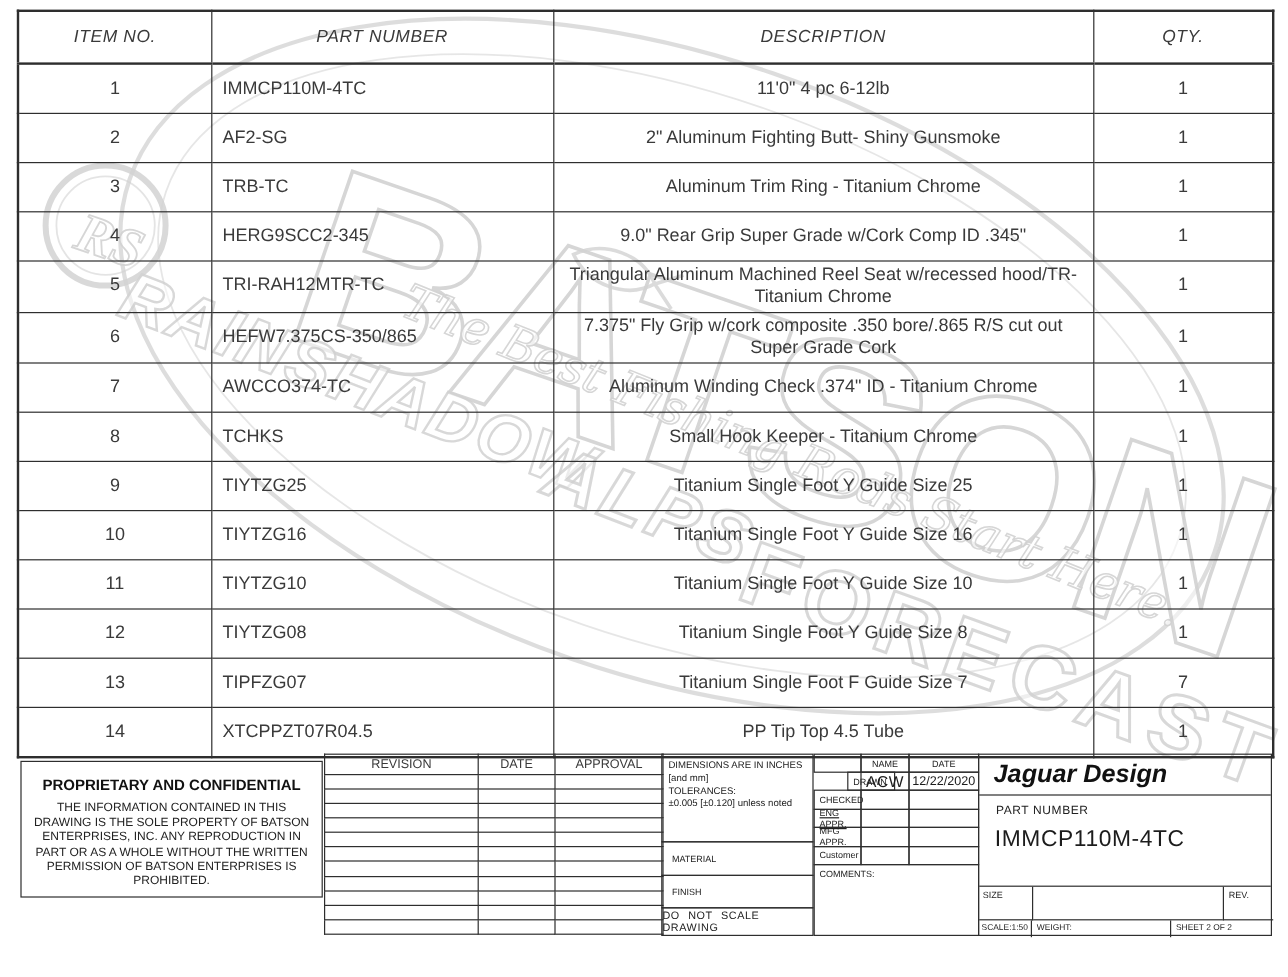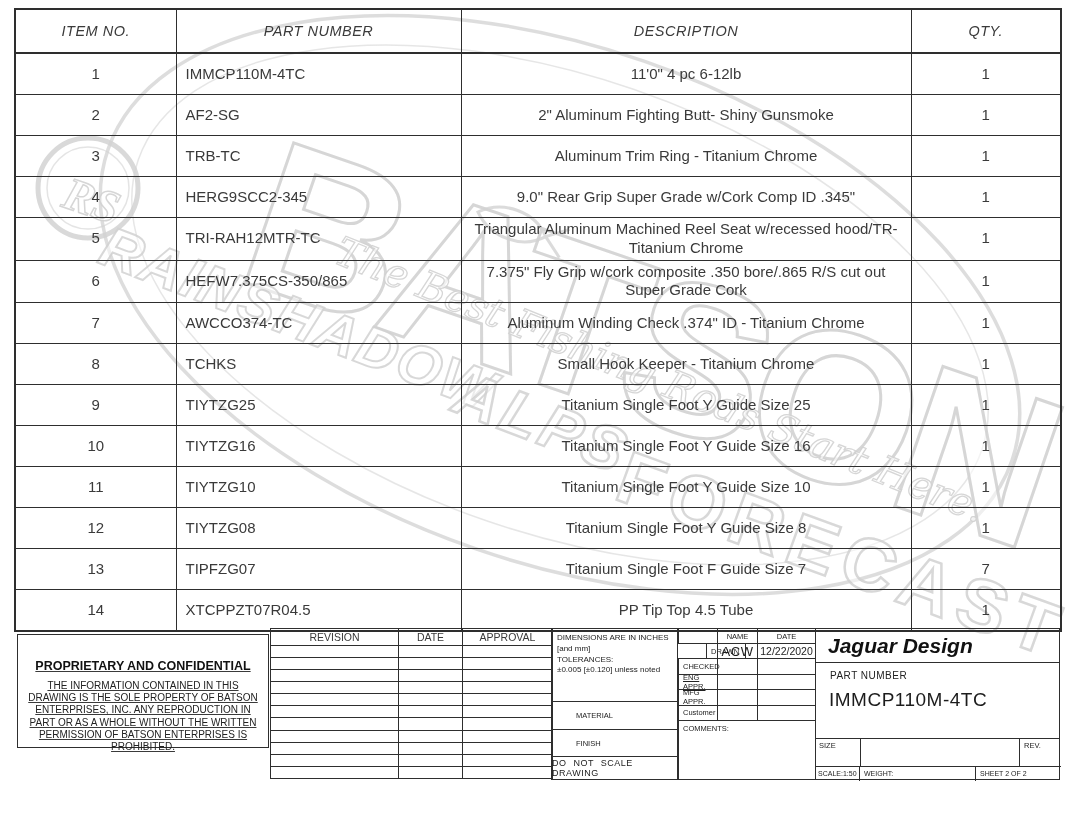--- a/index.html
+++ b/index.html
@@ -21,37 +21,37 @@
   table.parts{border:2px solid #2e2e2e;}
   table.parts th{height:38px;font-size:14.5px;letter-spacing:.5px;border-bottom:2px solid #2e2e2e;font-style:italic;}
   table.parts td{height:36px;}
   table.parts td:nth-child(2){text-align:left;padding-left:9px;}
 
   
   .tblock{position:absolute;left:14px;top:628px;width:1046px;height:152px;z-index:1;font-size:8px;}
   .tblock .box{position:absolute;border:1px solid #2e2e2e;box-sizing:border-box;background:transparent;}
 
   .prop{left:3px;top:6px;width:252px;height:114px;border-width:1.5px !important;
-        display:flex;flex-direction:column;align-items:center;justify-content:flex-start;padding-top:24px;text-decoration:underline;}
+        display:flex;flex-direction:column;align-items:center;justify-content:flex-start;padding-top:12px;}
   .prop .pt{font-weight:bold;font-size:12.5px;color:#111;margin-bottom:7px;}
   .prop .pb{font-size:10px;text-align:center;line-height:1.22;color:#222;width:234px;}
 
   table.rev{position:absolute;left:256px;top:0px;width:282px;height:151px;
             border-collapse:collapse;table-layout:fixed;}
   table.rev th,table.rev td{border:1px solid #2e2e2e;font-weight:normal;font-size:10.5px;padding:0;}
   table.rev th{height:16px;}
   table.rev td{height:11px;}
   table.rev col.r1{width:128px} table.rev col.r2{width:64px} table.rev col.r3{width:90px}
 
   .dims{left:537px;top:0px;width:127px;height:74px;padding:4px 3px 0 5px;font-size:8px;line-height:1.35;color:#222;}
   .mat {left:537px;top:73px;width:127px;height:29px;}
   .fin {left:537px;top:101px;width:127px;height:28px;padding-left:31px;}
   .dns {left:537px;top:128px;width:127px;height:24px;display:flex;align-items:center;justify-content:center;
         font-size:9px;letter-spacing:.5px;word-spacing:4px;color:#222;}
-  .mat span,.fin span{position:absolute;left:8px;top:9px;font-size:7.5px;color:#222;margin-left:16px;}
+  .mat span,.fin span{position:absolute;left:8px;top:9px;font-size:7.5px;color:#222;}
 
   .agrid{position:absolute;left:664px;top:0px;width:138px;height:152px;}
   .agrid .cell{position:absolute;border:1px solid #2e2e2e;box-sizing:border-box;font-size:7.5px;color:#222;
                display:flex;align-items:center;}
   .agrid .lab{padding-left:4px;}
   .agrid .ctr{justify-content:center;}
   .agrid .big{font-size:13px;color:#1c1c1c;letter-spacing:.5px;}
   .agrid .date{font-size:10.5px;color:#1c1c1c;}
   .comments{position:absolute;left:0;top:92px;width:138px;height:60px;border:1px solid #2e2e2e;
             box-sizing:border-box;font-size:7.5px;padding:3px 0 0 4px;color:#222;}

